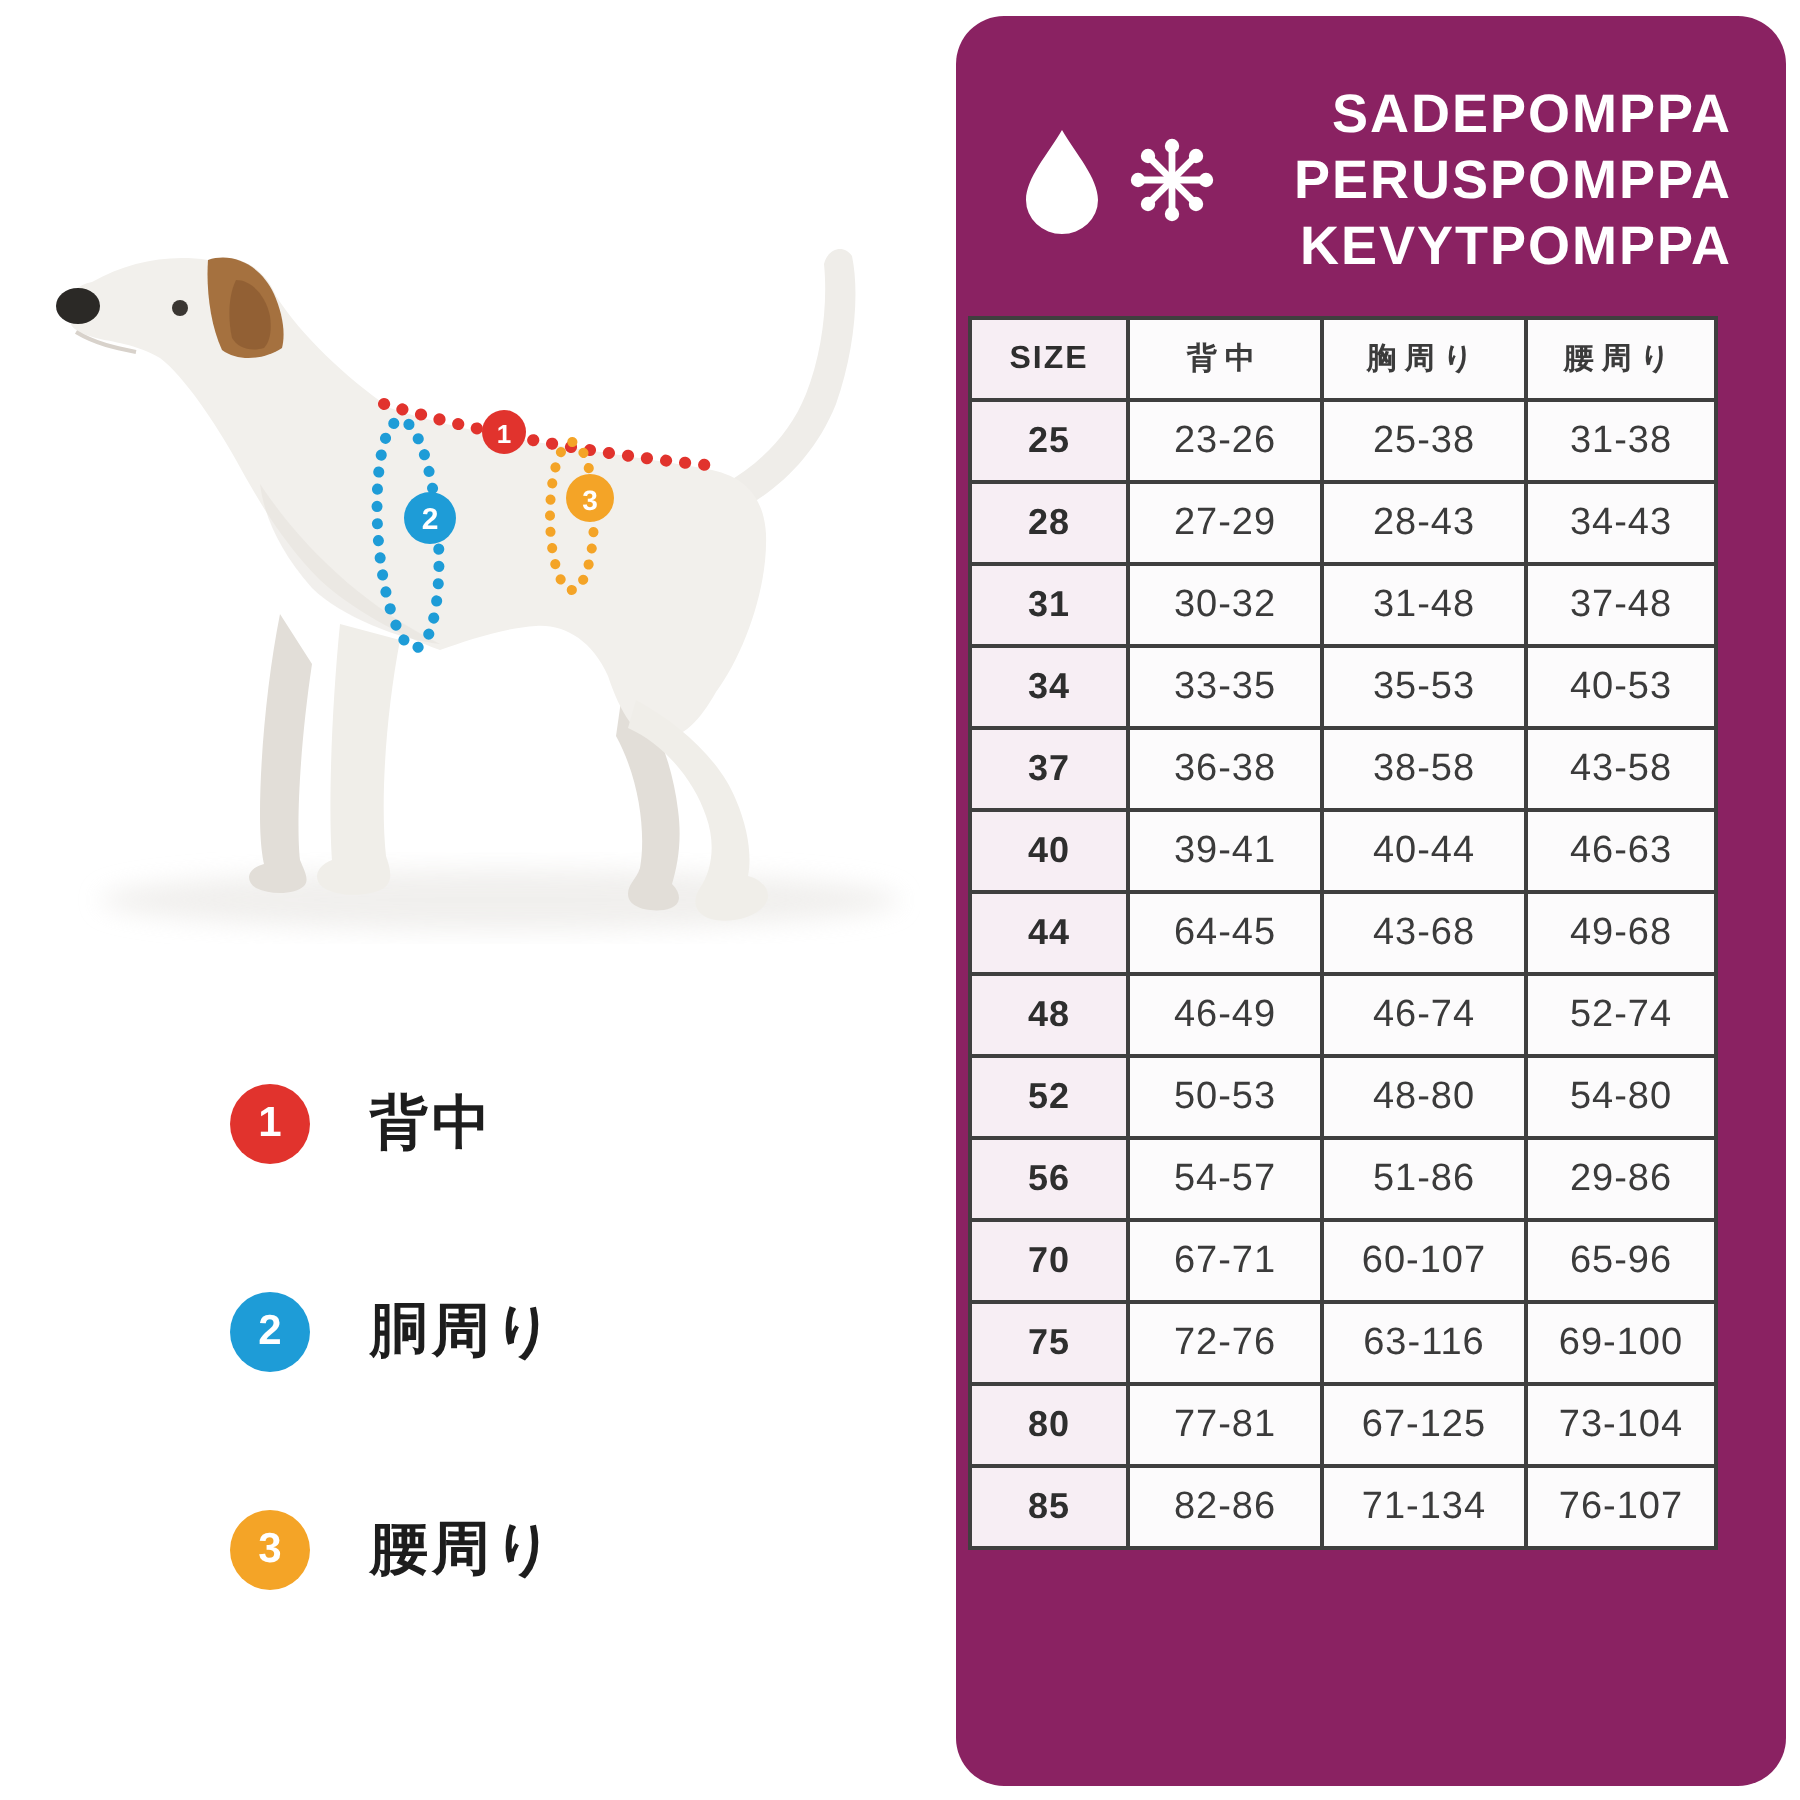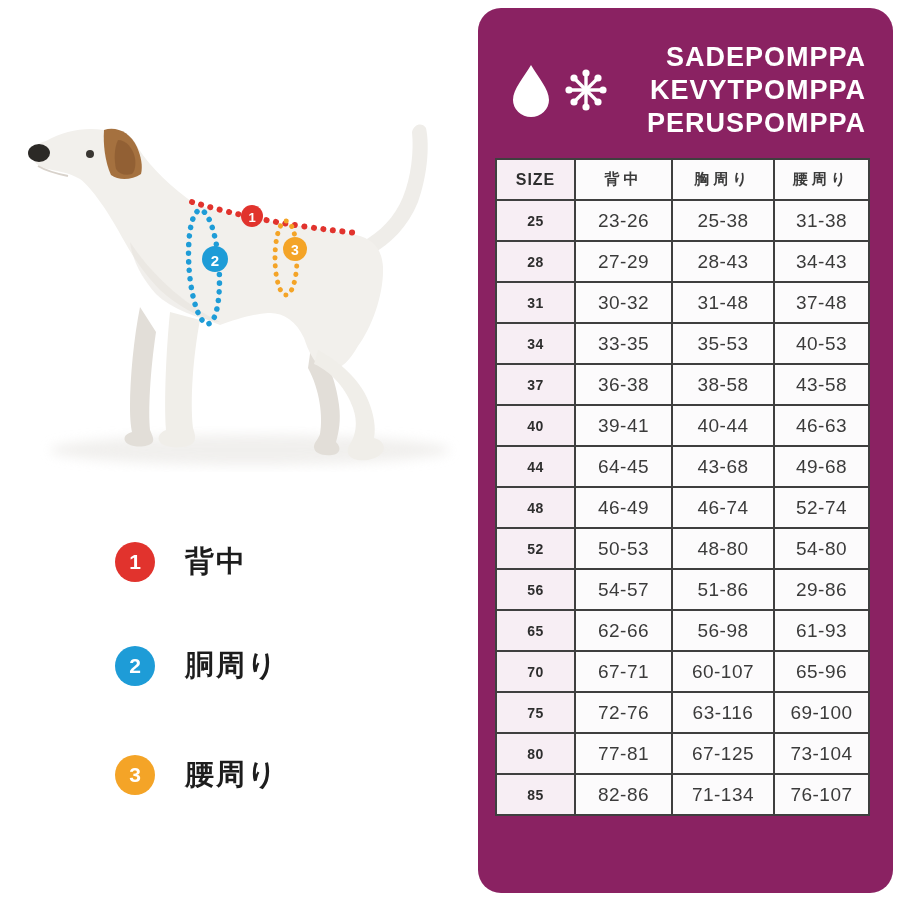--- a/index.html
+++ b/index.html
@@ -23,33 +23,33 @@
   
   .panel { position:absolute; left:478px; top:8px; width:415px; height:885px;
            background:#8A2262; border-radius:24px; }
   .panel-icons { position:absolute; left:33px; top:55px; display:flex;
                  align-items:center; gap:12px; }
   .panel-titles { position:absolute; top:33px; right:27px; text-align:right;
                   color:#fff; font-weight:bold; font-size:27px; line-height:33px;
                   letter-spacing:1px; }
 
   
-  .size-table { position:absolute; left:17px; top:150px; width:373px;
+  .size-table { position:absolute; left:6px; top:150px; width:373px;
                 border-collapse:collapse; table-layout:fixed;padding-left:13px; }
   .size-table col.c0 { width:79px; }
   .size-table col.c1 { width:97px; }
   .size-table col.c2 { width:102px; }
   .size-table col.c3 { width:95px; }
   .size-table th, .size-table td {
       border:2px solid #3f3f3f; text-align:center; vertical-align:middle;
       height:41px; color:#3b3b3b; background:#fcfbfc; }
   .size-table th { font-size:15px; font-weight:600; letter-spacing:4px; }
   .size-table th.size-col { font-size:16px; font-weight:bold; letter-spacing:1px; }
   .size-table td { font-size:19px; letter-spacing:0.5px; }
-  .size-table .size-col { background:#f7eef4; font-weight:bold; font-size:14px;
+  .size-table .size-col { background:#f7eef4; font-weight:bold; font-size:18px;
                           color:#2e2e2e; }
 </style>
 </head>
 <body>
 
 <div class="stage">
 
   <div class="dog-wrap">
     <svg width="440" height="350" viewBox="0 0 440 350">
       <defs>
@@ -127,21 +127,21 @@
   </div>
   <div class="legend-item" id="legend-2">
     <div class="legend-badge" style="background-color: rgb(30, 156, 215);">2</div>
     <div class="legend-label">胴周り</div>
   </div>
   <div class="legend-item" id="legend-3">
     <div class="legend-badge" style="background-color: rgb(244, 164, 39);">3</div>
     <div class="legend-label">腰周り</div>
   </div>
 
-  <div class="panel" style="background-color: rgb(138, 34, 98); border-radius: 23px;">
+  <div class="panel" style="background-color: rgb(138, 34, 98);">
 
     <div class="panel-icons">
       <svg width="40" height="54" viewBox="0 0 40 54">
         <path fill="#ffffff" d="M 20 2 C 27 14 38 26 38 37 A 18 17 0 0 1 2 37 C 2 26 13 14 20 2 Z"></path>
       </svg>
       <svg width="46" height="46" viewBox="0 0 46 46">
         <g stroke="#ffffff" stroke-width="3.4" stroke-linecap="round">
           <line x1="23" y1="7" x2="23" y2="39"></line>
           <line x1="7" y1="23" x2="39" y2="23"></line>
           <line x1="12" y1="12" x2="34" y2="34"></line>
@@ -156,22 +156,22 @@
             <circle cx="35" cy="35" r="3.6"></circle>
           <circle cx="35" cy="11" r="3.6"></circle>
             <circle cx="11" cy="35" r="3.6"></circle>
           <circle cx="23" cy="23" r="3.2"></circle>
         </g>
       </svg>
     </div>
 
     <div class="panel-titles">
       <div>SADEPOMPPA</div>
+      <div>PERUSPOMPPA</div>
       <div>KEVYTPOMPPA</div>
-      <div>PERUSPOMPPA</div>
     </div>
 
     <table class="size-table">
       <colgroup>
         <col class="c0">
           <col class="c1">
           <col class="c2">
           <col class="c3">
       </colgroup>
       <thead>
@@ -237,26 +237,20 @@
             <td>48-80</td>
             <td>54-80</td>
           </tr>
           <tr>
             <td class="size-col">56</td>
             <td>54-57</td>
             <td>51-86</td>
             <td>29-86</td>
           </tr>
           <tr>
-            <td class="size-col">65</td>
-            <td>62-66</td>
-            <td>56-98</td>
-            <td>61-93</td>
-          </tr>
-          <tr>
             <td class="size-col">70</td>
             <td>67-71</td>
             <td>60-107</td>
             <td>65-96</td>
           </tr>
           <tr>
             <td class="size-col">75</td>
             <td>72-76</td>
             <td>63-116</td>
             <td>69-100</td>

